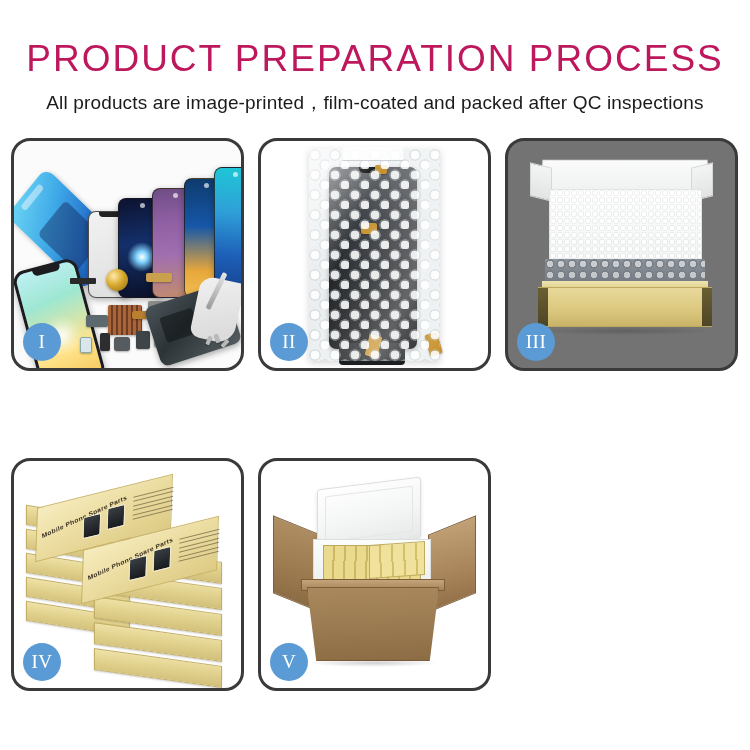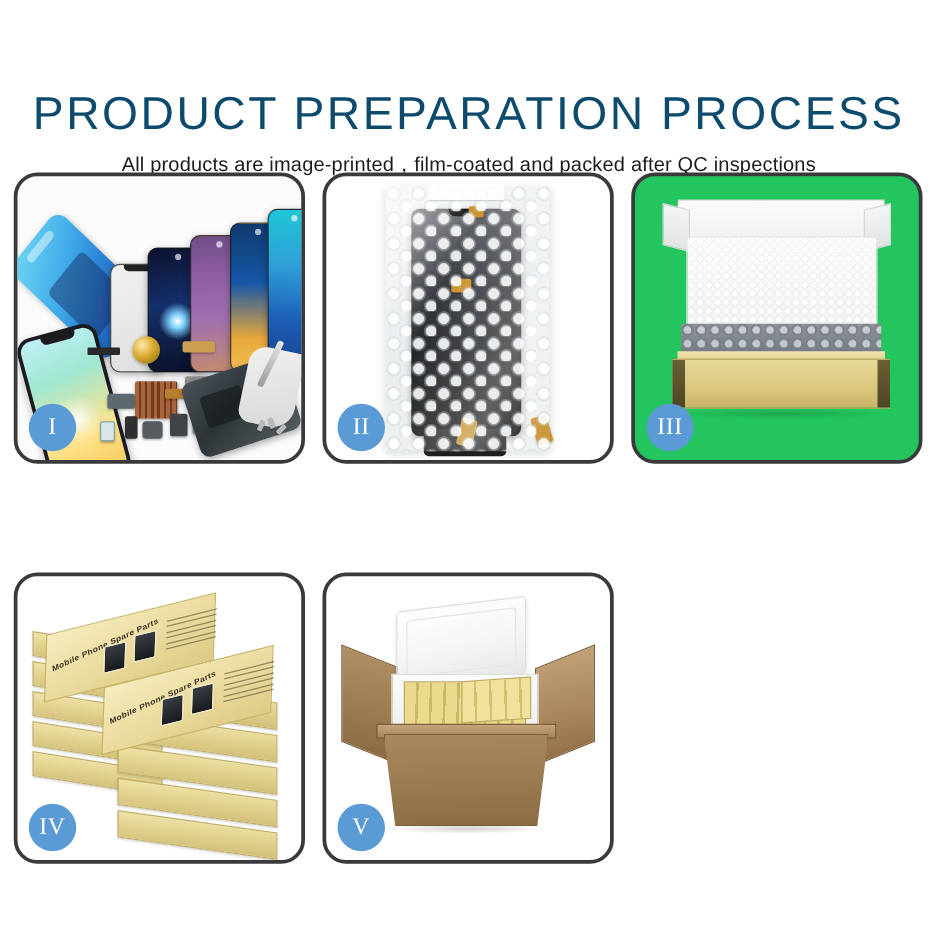--- a/index.html
+++ b/index.html
@@ -11,29 +11,28 @@
   }
   #page { position: relative; width: 750px; height: 750px; background: #fff; }
 
   
   .header { width: 750px; padding-top: 40px; text-align: center; }
   .title {
     font-family: "Liberation Sans", sans-serif;
     font-size: 37px;
     font-weight: 400;
     letter-spacing: 2.0px;
-    color: #0c4a6e;
+    color: #be185d;
     line-height: 1.05;
     white-space: nowrap;
-    margin-top: 32px;
   }
   .subtitle {
     margin-top: 11px;
     font-family: "Liberation Sans", sans-serif;
-    font-size: 16px;
+    font-size: 19px;
     font-weight: 400;
     color: #1b1b1b;
     letter-spacing: 0.15px;
     white-space: nowrap;
   }
 
   
   .grid {
     position: absolute;
     left: 11px; top: 138px;
@@ -239,21 +238,21 @@
     position:absolute; inset:0;
     background: linear-gradient(115deg, rgba(255,255,255,.55) 0%, rgba(255,255,255,0) 36%, rgba(255,255,255,.3) 72%, rgba(255,255,255,0) 100%);
   }
   .p2 .seal {
     position:absolute; left: 34px; top: -2px; width: 60px; height: 14px;
     background: rgba(255,255,255,.8);
     border-bottom: 1px solid rgba(170,180,186,.6);
   }
 
   
-  .p3 { background: #22c55e; }
+  .p3 { background: #737373; }
   .p3 .lid-back {
     position:absolute; left: 33px; top: 18px; width: 168px; height: 36px;
     background: linear-gradient(180deg,#fbfbfb,#eef0f0);
     border:1px solid #d8dada; border-bottom:none;
     transform: perspective(220px) rotateX(12deg);
   }
   .p3 .lid-wing-l {
     position:absolute; left: 22px; top: 24px; width: 22px; height: 34px;
     background: linear-gradient(180deg,#f3f4f4,#e2e4e4);
     border:1px solid #d6d8d8;

